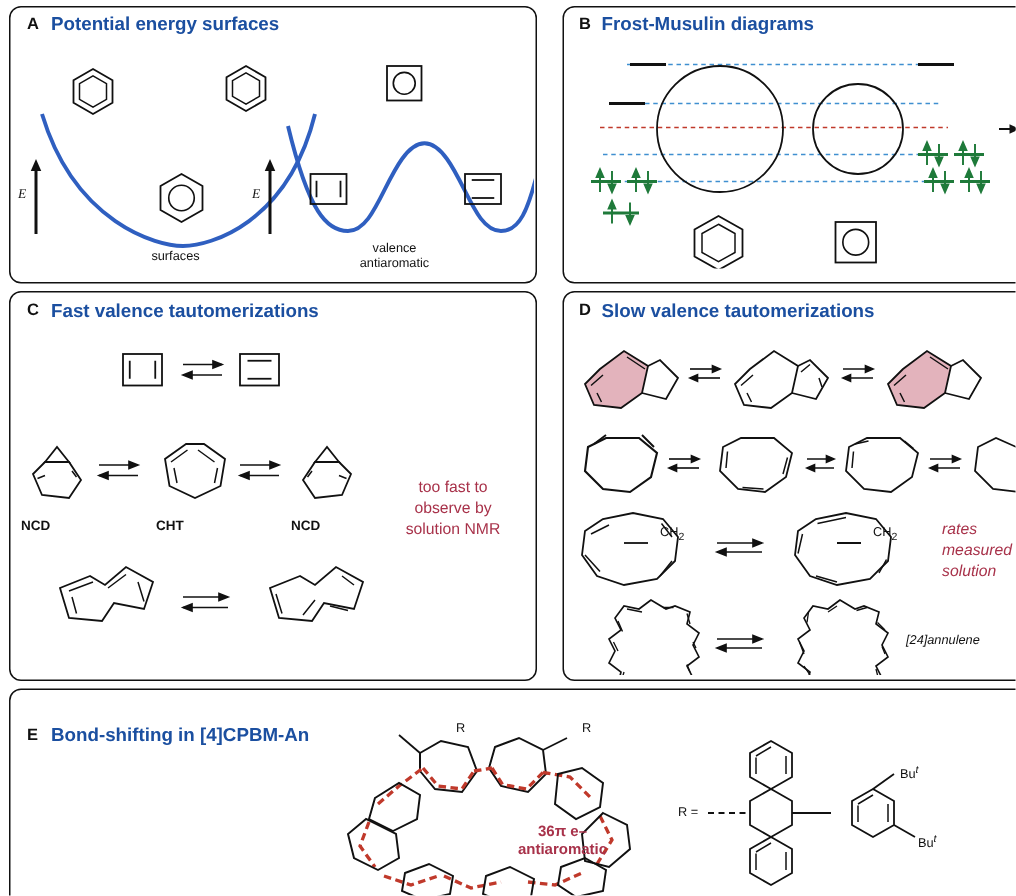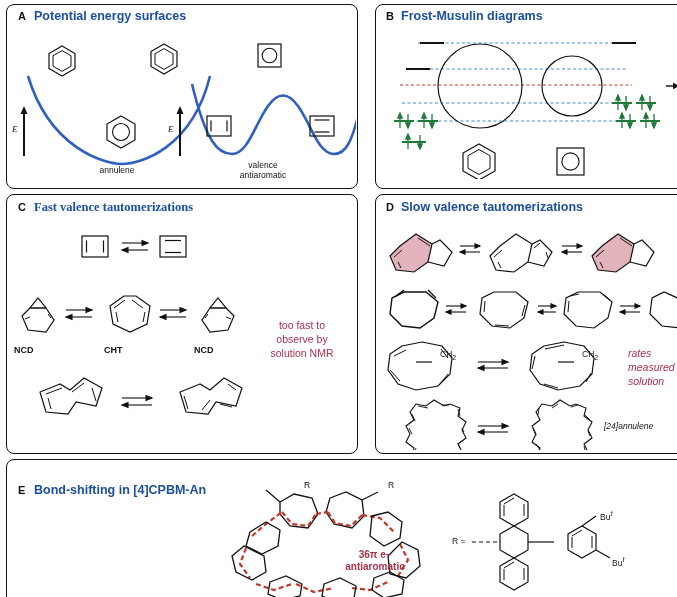--- a/index.html
+++ b/index.html
@@ -64,21 +64,21 @@
     <line x1="20" y1="4.5" x2="20" y2="15.5"></line>
   </g>
 
   <g transform="translate(300,92)" stroke="#111" fill="none" stroke-width="1.2">
     <rect x="0" y="0" width="24" height="20"></rect>
     <line x1="4.5" y1="4" x2="19.5" y2="4"></line>
     <line x1="4.5" y1="16" x2="19.5" y2="16"></line>
   </g>
 </svg>
 </div>
-<div class="cap" style="left:72px;top:166px;width:90px;">annulene</div>
+<div class="cap" style="left:72px;top:166px;width:90px;">surfaces</div>
 <div class="cap" style="left:218px;top:161px;width:90px;">valence</div>
 <div class="cap" style="left:218px;top:171px;width:90px;">antiaromatic</div>
 
 <div class="panel" style="left:375px;top:4px;width:320px;height:185px;">
 </div>
 <div class="plabel" style="left:386px;top:10px;">B</div>
 <div class="ptitle" style="left:401px;top:9px;">Frost-Musulin diagrams</div>
 
 <div class="abs" style="left:380px;top:24px;">
 <svg width="300" height="155" viewBox="0 0 300 155">
@@ -157,21 +157,21 @@
   <g transform="translate(177,124)" stroke="#111" fill="none" stroke-width="1.2">
     <rect x="0" y="0" width="27" height="27"></rect>
     <circle cx="13.5" cy="13.5" r="8.6" stroke-width="1.1"></circle>
   </g>
 </svg>
 </div>
 
 <div class="panel" style="left:6px;top:194px;width:352px;height:260px;">
 </div>
 <div class="plabel" style="left:18px;top:201px;">C</div>
-<div class="ptitle" style="left:34px;top:200px;font-family:Liberation Serif, serif;">Fast valence tautomerizations</div>
+<div class="ptitle" style="left:34px;top:200px;">Fast valence tautomerizations</div>
 
 <div class="abs" style="left:12px;top:226px;">
 <svg width="340" height="222" viewBox="0 0 340 222">
 
   <g transform="translate(70,10)" stroke="#111" fill="none" stroke-width="1.2">
     <rect x="0" y="0" width="26" height="21"></rect>
     <line x1="4.5" y1="4.5" x2="4.5" y2="16.5"></line>
     <line x1="21.5" y1="4.5" x2="21.5" y2="16.5"></line>
   </g>
   <g transform="translate(148,10)" stroke="#111" fill="none" stroke-width="1.2">

